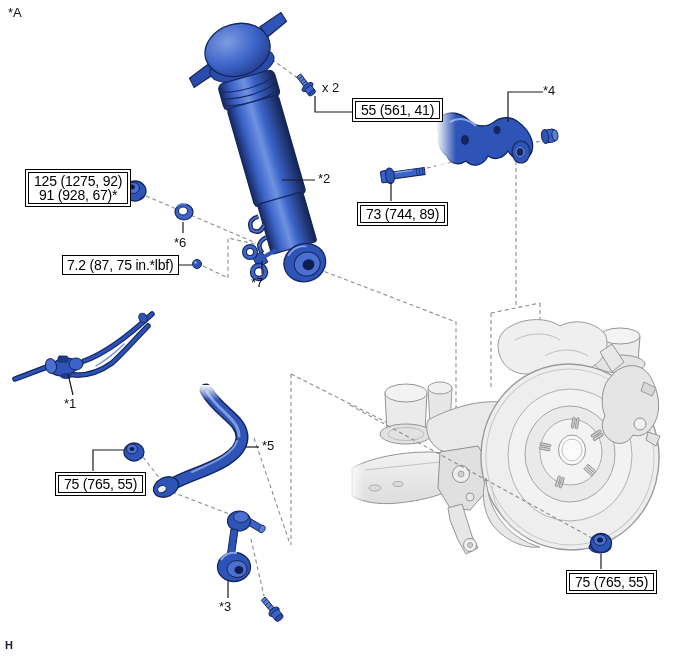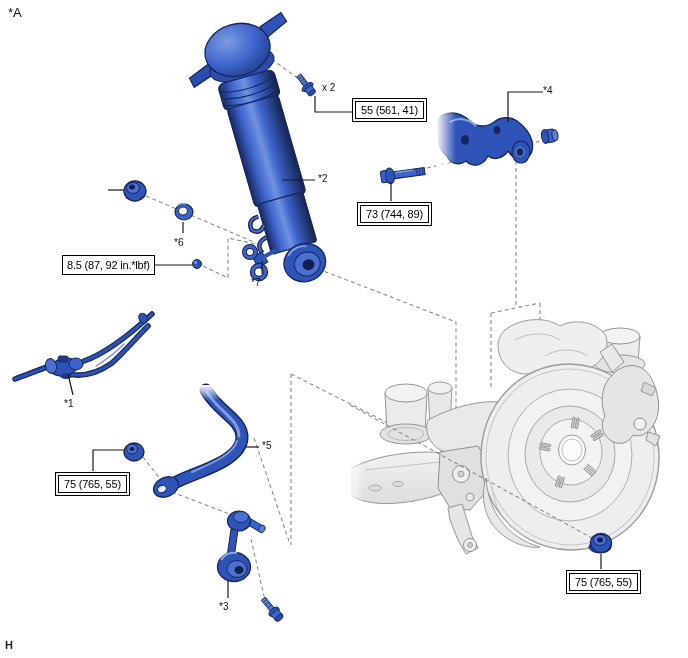--- a/index.html
+++ b/index.html
@@ -6,25 +6,25 @@
   body { width:688px; height:658px; position:relative; overflow:hidden;
          font-family:"Liberation Sans", sans-serif; }
   .stage { position:absolute; left:0; top:0; width:688px; height:658px; }
   svg.art { position:absolute; left:0; top:0; }
 
   
   .callout { position:absolute; background:#fff; z-index:5; }
   .callout.double { border:1.5px solid #000; padding:2px; }
   .callout.double .inner { border:1.4px solid #000; padding:1px 5px; }
   .callout.single { border:1.3px solid #000; padding:2px 4px; }
-  .callout .txt { font-size:11px; line-height:14px; color:#000;
+  .callout .txt { font-size:14px; line-height:14px; color:#000;
                   letter-spacing:-0.2px; white-space:nowrap; text-align:center; }
 
   
-  .plabel { position:absolute; font-size:10px; line-height:14px; color:#111; z-index:6; }
+  .plabel { position:absolute; font-size:13px; line-height:14px; color:#111; z-index:6; }
   .corner  { font-size:13px; }
   .footer  { font-size:11px; font-weight:bold; color:#1c1c2e; }
 </style>
 </head>
 <body>
 
 <div class="stage">
 
 <svg class="art" width="688" height="658" viewBox="0 0 688 658">
   <defs>
@@ -314,23 +314,29 @@
     <path d="M228,580 L228,598"></path>
     <path d="M315,96 L315,112 L352,112"></path>
     <path d="M108,190 L124,190"></path>
     <path d="M155,265 L192,265"></path>
     <path d="M391,182 L391,201"></path>
     <path d="M124,450 L93,450 L93,471"></path>
     <path d="M601,554 L601,569"></path>
   </g>
 </svg>
 
+<div class="callout double" style="left:25px; top:169px;">
+  <div class="inner">
+    <div class="txt">125 (1275, 92)</div>
+    <div class="txt">91 (928, 67)*</div>
+  </div>
+</div>
 
 <div class="callout single" style="left:62px; top:255px;">
-  <div class="txt">8.5 (87, 92 in.*lbf)</div>
+  <div class="txt">7.2 (87, 75 in.*lbf)</div>
 </div>
 
 <div class="callout double" style="left:352px; top:98px;">
   <div class="inner">
     <div class="txt">55 (561, 41)</div>
   </div>
 </div>
 
 <div class="callout double" style="left:357px; top:202px;">
   <div class="inner">

